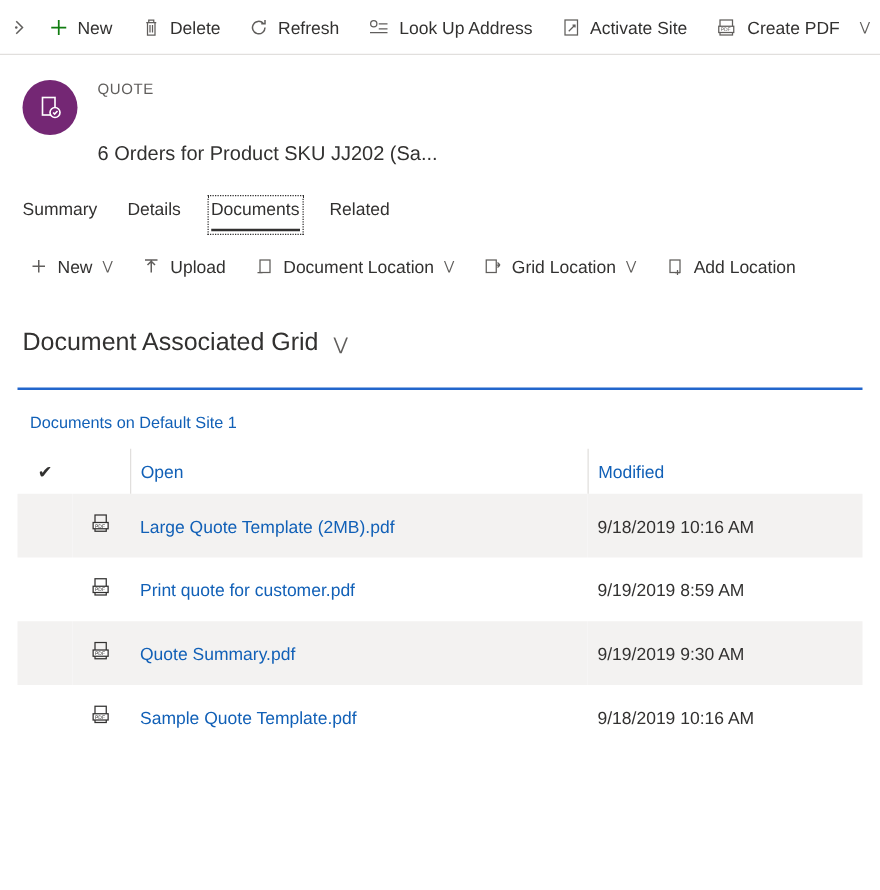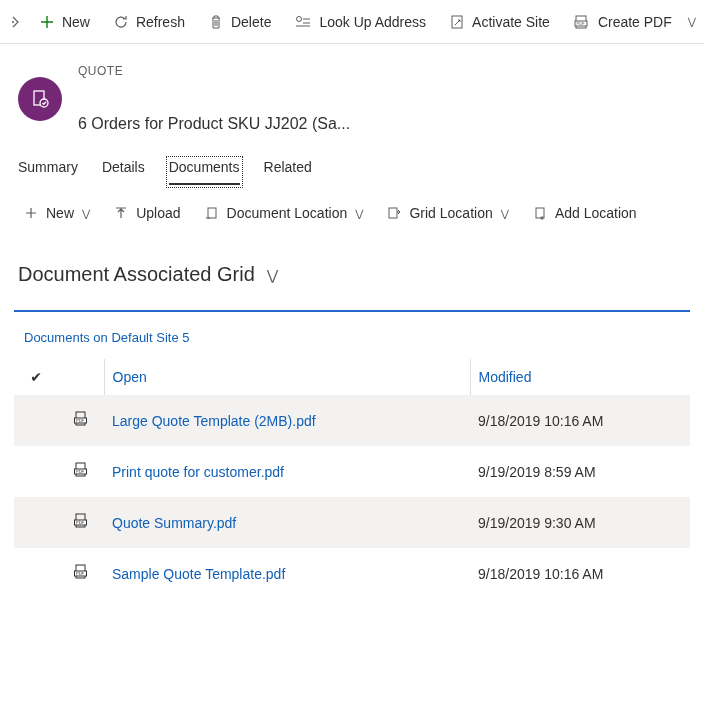--- a/index.html
+++ b/index.html
@@ -32,21 +32,20 @@
     gap: 8px;
     padding: 0 12px;
     height: 100%;
     cursor: pointer;
     color: #323130;
     white-space: nowrap;
   }
   .cmd-item svg, .cmd-item .glyph { flex-shrink: 0; }
   .header {
     display: flex;
-    align-items: center;
     gap: 16px;
     padding: 20px 18px 10px 18px;
   }
   .badge {
     width: 44px;
     height: 44px;
     border-radius: 50%;
     background: #742774;
     display: flex;
     align-items: center;
@@ -157,29 +156,29 @@
       </svg>
   </div>
   <div class="cmd-item">
     <svg width="14" height="14" viewBox="0 0 14 14">
         <path d="M7 1 V13 M1 7 H13" stroke="#107c10" stroke-width="1.4"></path>
       </svg>
     <span>New</span>
   </div>
   <div class="cmd-item">
     <svg width="14" height="14" viewBox="0 0 14 14">
+        <path d="M3 3 H11 M5 3 V1 H9 V3 M4 3 V13 H10 V3 M6 5 V11 M8 5 V11" stroke="#605e5c" stroke-width="1" fill="none"></path>
+      </svg>
+    <span>Delete</span>
+  </div>
+  <div class="cmd-item">
+    <svg width="14" height="14" viewBox="0 0 14 14">
         <path d="M12 7 A5 5 0 1 1 10.5 3.5 M12 1 V4 H9" stroke="#605e5c" stroke-width="1.2" fill="none"></path>
       </svg>
     <span>Refresh</span>
-  </div>
-  <div class="cmd-item">
-    <svg width="14" height="14" viewBox="0 0 14 14">
-        <path d="M3 3 H11 M5 3 V1 H9 V3 M4 3 V13 H10 V3 M6 5 V11 M8 5 V11" stroke="#605e5c" stroke-width="1" fill="none"></path>
-      </svg>
-    <span>Delete</span>
   </div>
   <div class="cmd-item">
     <svg width="16" height="14" viewBox="0 0 16 14">
         <circle cx="4" cy="4" r="2.5" stroke="#605e5c" fill="none"></circle>
         <path d="M8 4 H15 M8 8 H15 M1 11 H15" stroke="#605e5c" stroke-width="1"></path>
       </svg>
     <span>Look Up Address</span>
   </div>
   <div class="cmd-item">
     <svg width="14" height="14" viewBox="0 0 14 14">
@@ -260,21 +259,21 @@
     <span>Add Location</span>
   </div>
 </div>
 
 <div class="grid-title">
   <span>Document Associated Grid</span>
   <span class="chev" style="font-size:14px">⋁</span>
 </div>
 
 <div class="grid-wrap">
-  <span class="loc-link">Documents on Default Site 5</span>
+  <span class="loc-link">Documents on Default Site 1</span>
   <table>
     <thead>
       <tr>
         <th class="chk">✔</th>
         <th class="icon-col"></th>
         <th>Open</th>
         <th style="width:220px">Modified</th>
       </tr>
     </thead>
     <tbody id="grid-body">

